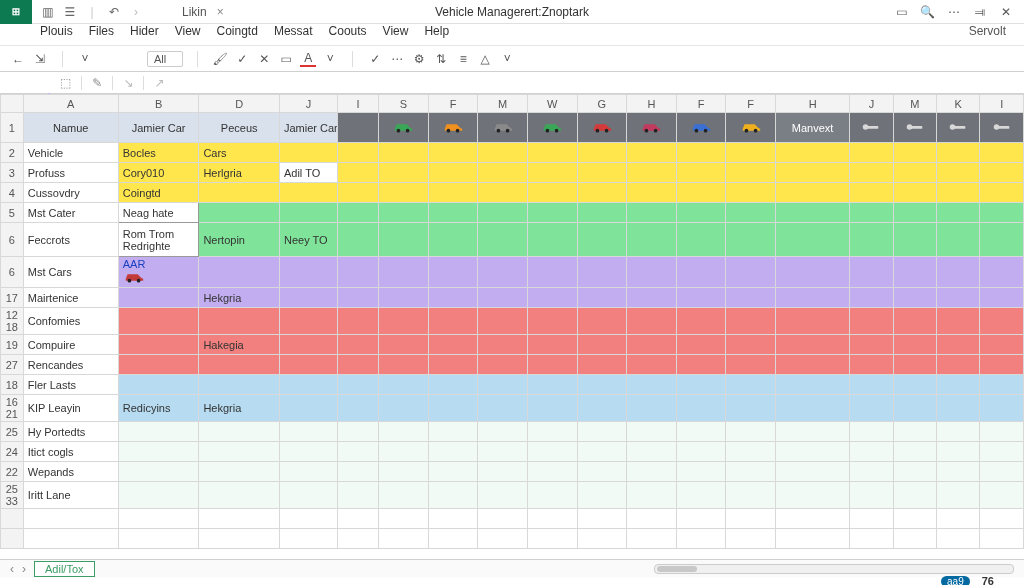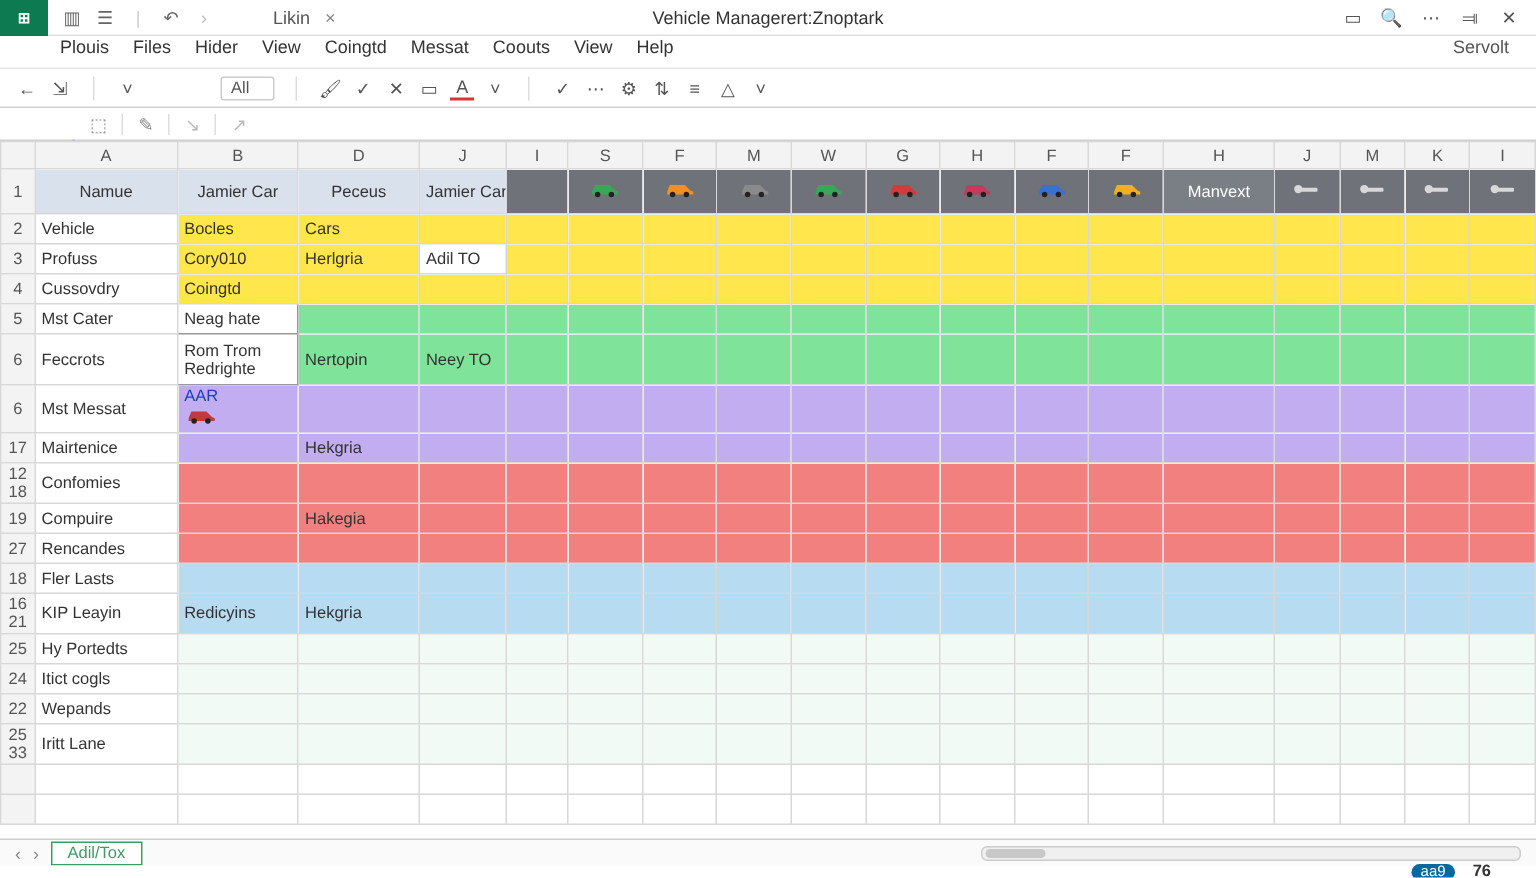--- a/index.html
+++ b/index.html
@@ -394,21 +394,21 @@
           <td></td>
           <td></td>
           <td></td>
           <td></td>
           <td></td>
           <td></td>
           <td></td>
         </tr>
         <tr class="band-purple">
           <td class="rowhead">6</td>
-          <td class="colA">Mst Messat</td>
+          <td class="colA">Mst Cars</td>
           <td><span class="link-text">AAR</span><br><svg class="car-svg" viewBox="0 0 24 14">
               <path fill="#c23a3a" d="M3 9 L5 4 L16 4 L20 8 L22 9 L22 11 L3 11 Z"></path>
               <circle cx="7" cy="11" r="2" fill="#222"></circle>
               <circle cx="17" cy="11" r="2" fill="#222"></circle>
             </svg></td>
           <td></td>
           <td></td>
           <td></td>
           <td></td>
           <td></td>

